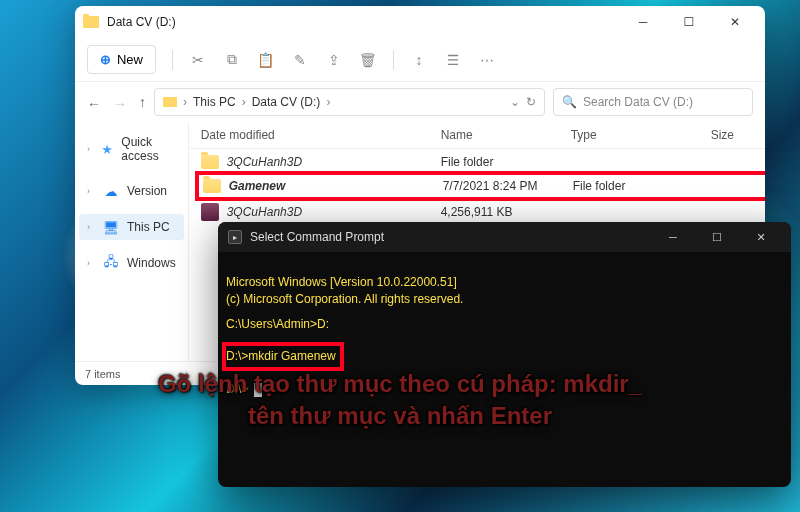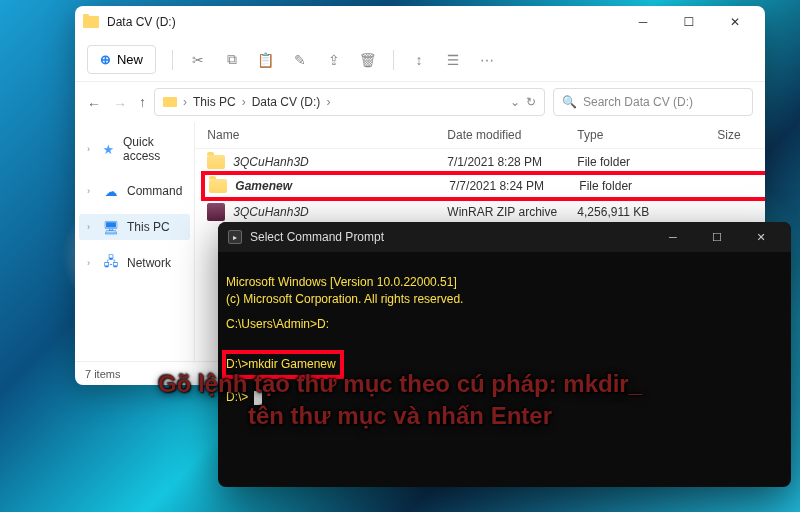--- a/index.html
+++ b/index.html
@@ -51,21 +51,21 @@
 .status { height:24px; border-top:1px solid #eee; padding:0 10px; display:flex; align-items:center; font-size:11px; color:#555; }
 
 
 .cmd { position:absolute; left:218px; top:222px; width:573px; height:265px; background:#0c0c0c; border-radius:8px; box-shadow:0 12px 40px rgba(0,0,0,.5); overflow:hidden; }
 .cmd-title { height:30px; background:#1a1a1a; display:flex; align-items:center; padding:0 10px; gap:8px; color:#ddd; font-size:12px; }
 .cmd-ico { width:14px; height:14px; background:#333; border:1px solid #666; border-radius:2px; display:flex; align-items:center; justify-content:center; font-size:8px; }
 .cmd-controls { margin-left:auto; display:flex; gap:4px; }
 .cmd-btn { width:40px; height:28px; display:flex; align-items:center; justify-content:center; color:#ccc; font-size:11px; }
 .cmd-body { padding:22px 8px; font-family:'Consolas','Courier New',monospace; font-size:12px; color:#fde047; line-height:1.4; }
 .cmd-line { white-space:pre; }
-.cmd-hl { border:4px solid #ff0020; display:inline-block; padding:2px 4px 2px 0; margin:10px 0 6px -4px; }
+.cmd-hl { border:4px solid #ff0020; display:inline-block; padding:2px 4px 2px 0; margin:2px 0 6px -4px; }
 .cursor { display:inline-block; width:8px; height:14px; background:#ccc; vertical-align:middle; margin-left:2px; }
 
 .caption { position:absolute; left:50%; top:368px; transform:translateX(-50%); width:80%; text-align:center; font-size:24px; font-weight:700; color:#7f1d1d; text-shadow:0 2px 8px rgba(0,0,0,.8),-1px -1px 2px #000,1px 1px 2px #000; line-height:1.35; }
 </style>
 </head>
 <body>
 <div class="bg-swirl"></div>
 
 <div class="explorer">
 
@@ -123,68 +123,66 @@
     <div class="sidebar">
       <div class="side-item">
         <span class="chev">›</span>
         <span class="s-ico star">★</span>
         <span>Quick access</span>
       </div>
       <div style="height:10px"></div>
       <div class="side-item">
         <span class="chev">›</span>
         <span class="s-ico cloud">☁</span>
-        <span>Command</span>
+        <span>Version</span>
       </div>
       <div style="height:10px"></div>
       <div class="side-item active">
         <span class="chev">›</span>
         <span class="s-ico pc">🖥</span>
         <span>This PC</span>
       </div>
       <div style="height:10px"></div>
       <div class="side-item">
         <span class="chev">›</span>
         <span class="s-ico net">🖧</span>
-        <span>Network</span>
+        <span>Windows</span>
       </div>
     </div>
 
     <div class="content">
       <div class="cols">
+        <span>Date modified</span>
         <span>Name</span>
-        <span>Date modified</span>
         <span>Type</span>
         <span>Size</span>
       </div>
       <div class="rows">
         <div class="row">
           <span class="cell-name">
               <span class="folder-icon"></span>
               <span>3QCuHanh3D</span>
             </span>
-          <span>7/1/2021 8:28 PM</span>
           <span>File folder</span>
           <span></span>
         </div>
         <div class="row hl">
           <span class="cell-name">
               <span class="folder-icon"></span>
               <b>Gamenew</b>
             </span>
           <span>7/7/2021 8:24 PM</span>
           <span>File folder</span>
           <span></span>
         </div>
         <div class="row">
           <span class="cell-name">
               <span class="zip-icon"></span>
               <span>3QCuHanh3D</span>
             </span>
-          <span>WinRAR ZIP archive</span>
           <span>4,256,911 KB</span>
         </div>
       </div>
     </div>
   </div>
 
   <div class="status">
     <span>7 items</span>
   </div>
 </div>

